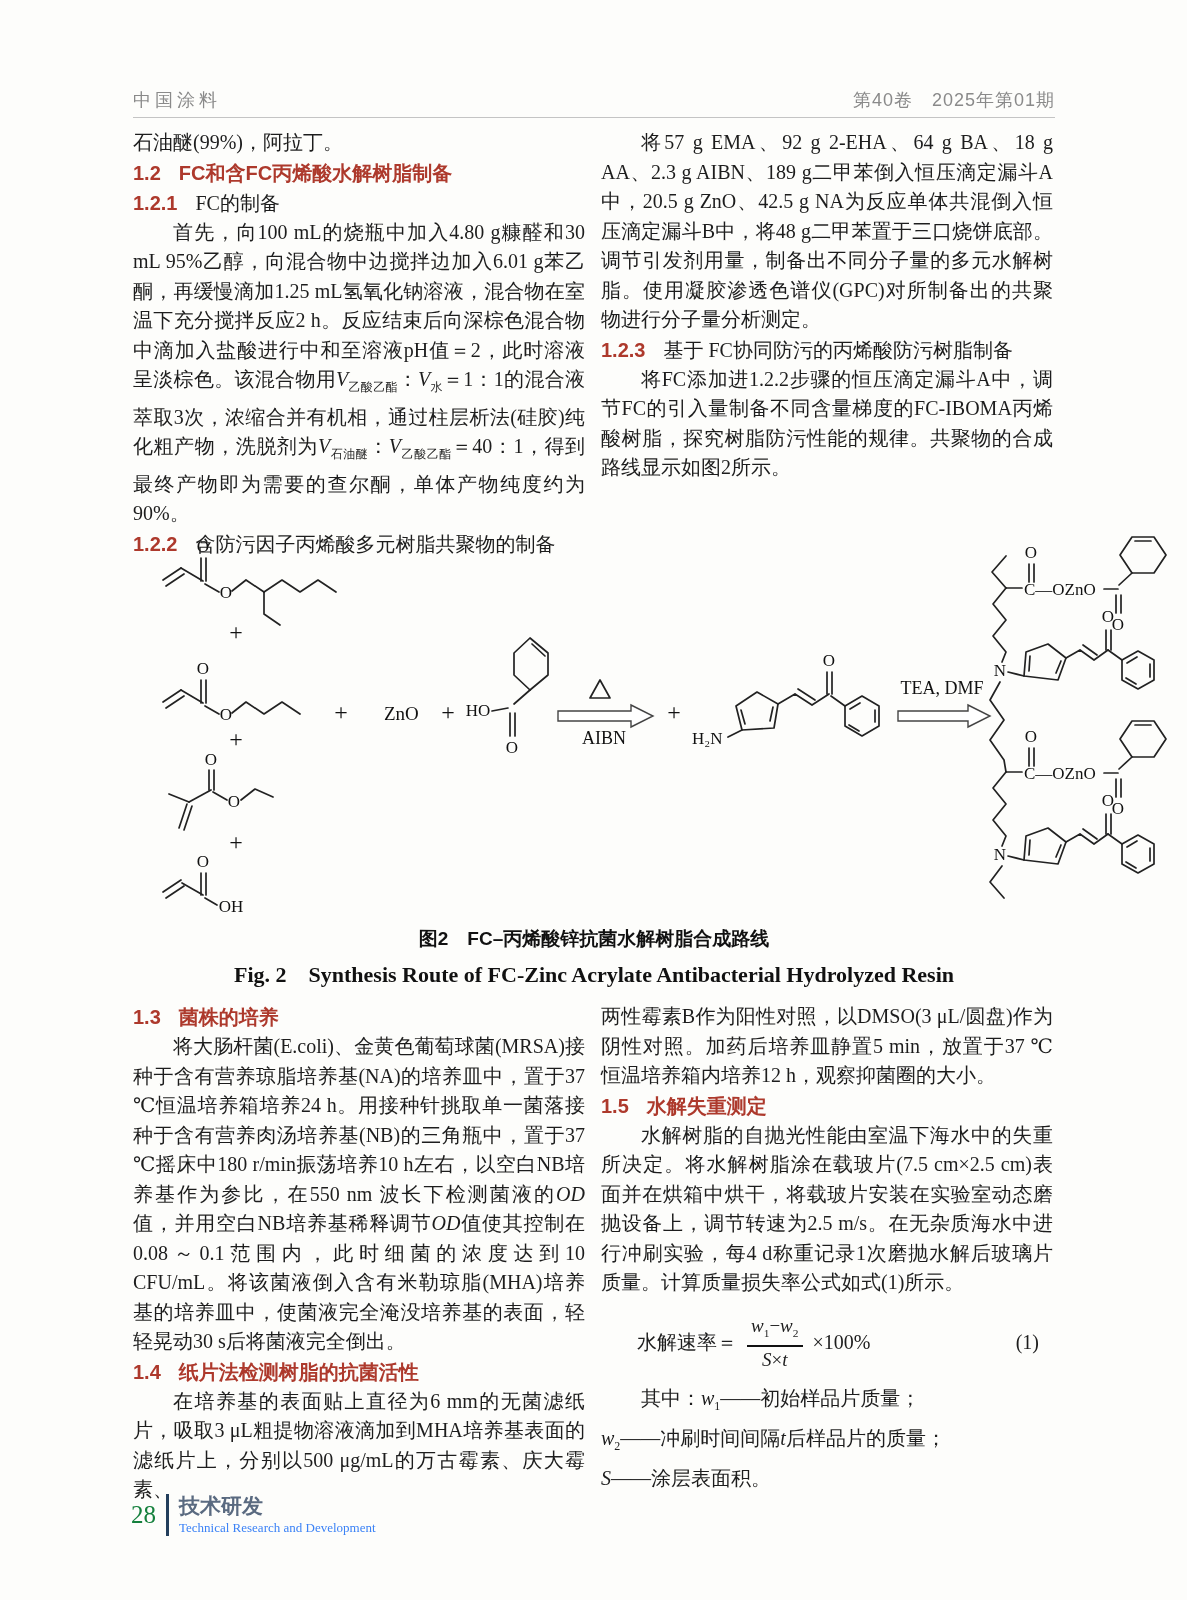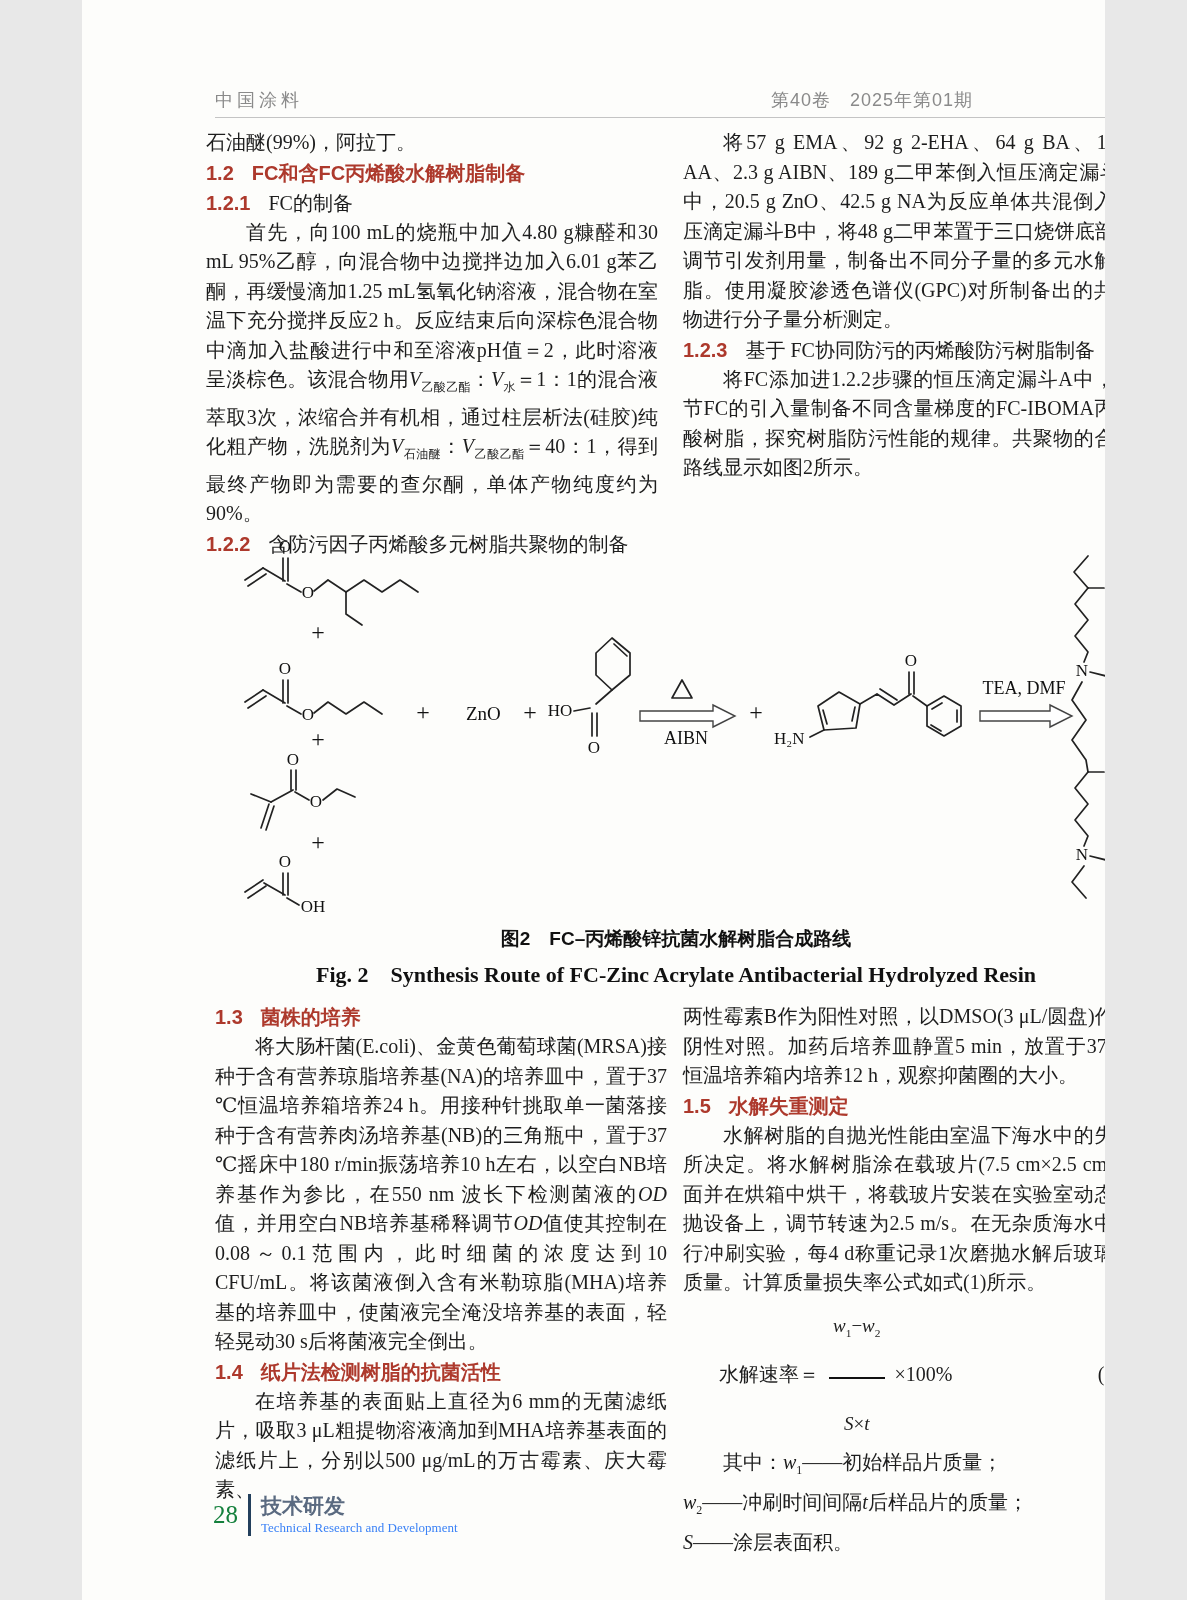--- a/index.html
+++ b/index.html
@@ -1,26 +1,26 @@
 <!DOCTYPE html>
 <html><head>
 <meta charset="utf-8">
 <style>
   html,body{margin:0;padding:0;background:#e8e8e8;}
-  .page{position:relative;width:1023px;height:1600px;background:#fdfdfb;margin:0 auto;
+  .page{position:relative;width:1187px;height:1600px;background:#fdfdfb;margin:0 auto;
         font-family:"Liberation Serif","DejaVu Serif",serif;color:#1d1d1d;overflow:hidden;}
   
   .hdr-left{position:absolute;left:133px;top:88px;font-family:"Liberation Sans",sans-serif;
             font-size:18px;color:#8a8a8a;letter-spacing:4px;}
   .hdr-right{position:absolute;right:132px;top:88px;font-family:"Liberation Sans",sans-serif;
              font-size:18px;color:#8a8a8a;letter-spacing:1px;}
   .hdr-rule{position:absolute;left:133px;top:117px;width:922px;height:1px;background:#c4c4c4;}
   
   .col{position:absolute;width:452px;}
-  #col-lt{left:124px;top:128px;}
+  #col-lt{left:133px;top:128px;}
   #col-rt{left:601px;top:128px;}
   #col-lb{left:133px;top:1002px;}
   #col-rb{left:601px;top:1002px;}
   p.body{margin:0;font-size:20px;line-height:29.5px;text-align:justify;text-indent:2em;}
   p.noind{text-indent:0;}
   sub{font-size:0.6em;}
   .it{font-style:italic;}
   h2.sec{margin:0;font-family:"Liberation Sans",sans-serif;font-weight:700;font-size:20px;
          line-height:30px;color:#ad392c;}
   h2.sec .num{margin-right:18px;text-align:center;}
@@ -33,21 +33,21 @@
   .arw{fill:#fff;stroke:#444;stroke-width:1.4;}
   .a{font:17px "Liberation Serif",serif;fill:#111;}
   .am{font:19px "Liberation Serif",serif;fill:#111;}
   .pl{font:24px "Liberation Serif",serif;fill:#111;}
   .rx{font:18px "Liberation Serif",serif;fill:#111;}
   .fig-caption{position:absolute;left:133px;top:926px;width:922px;text-align:center;}
   .cap-zh{font-family:"Liberation Sans",sans-serif;font-weight:700;font-size:19px;color:#111;}
   .cap-en{font-family:"Liberation Serif",serif;font-weight:700;font-size:22px;color:#111;margin-top:8px;}
   
   .formula{display:flex;align-items:center;font-size:20px;margin:16px 0 10px 0;padding-left:36px;}
-  .frac{display:inline-flex;flex-direction:column;align-items:center;margin:0 10px;gap:32px;}
+  .frac{display:inline-flex;flex-direction:column;align-items:center;margin:0 10px;}
   .frac .fnum,.frac .fden{line-height:24px;font-size:19px;padding:0 4px;}
   .frac .fbarline{height:1.6px;background:#111;width:100%;margin:1px 0;}
   .ftag{margin-left:auto;padding-right:14px;}
   .where p{margin:0;font-size:20px;line-height:32px;}
   .where p.ind{text-indent:2em;}
   
   .footer{position:absolute;left:131px;top:1494px;display:flex;align-items:center;}
   .pg{font-size:25px;color:#15803d;margin-right:10px;}
   .fbar{width:3px;height:42px;background:#233f5c;margin-right:10px;}
   .fzh{display:block;font-family:"Liberation Sans",sans-serif;font-weight:700;font-size:21px;color:#5a6a80;line-height:22px;}

